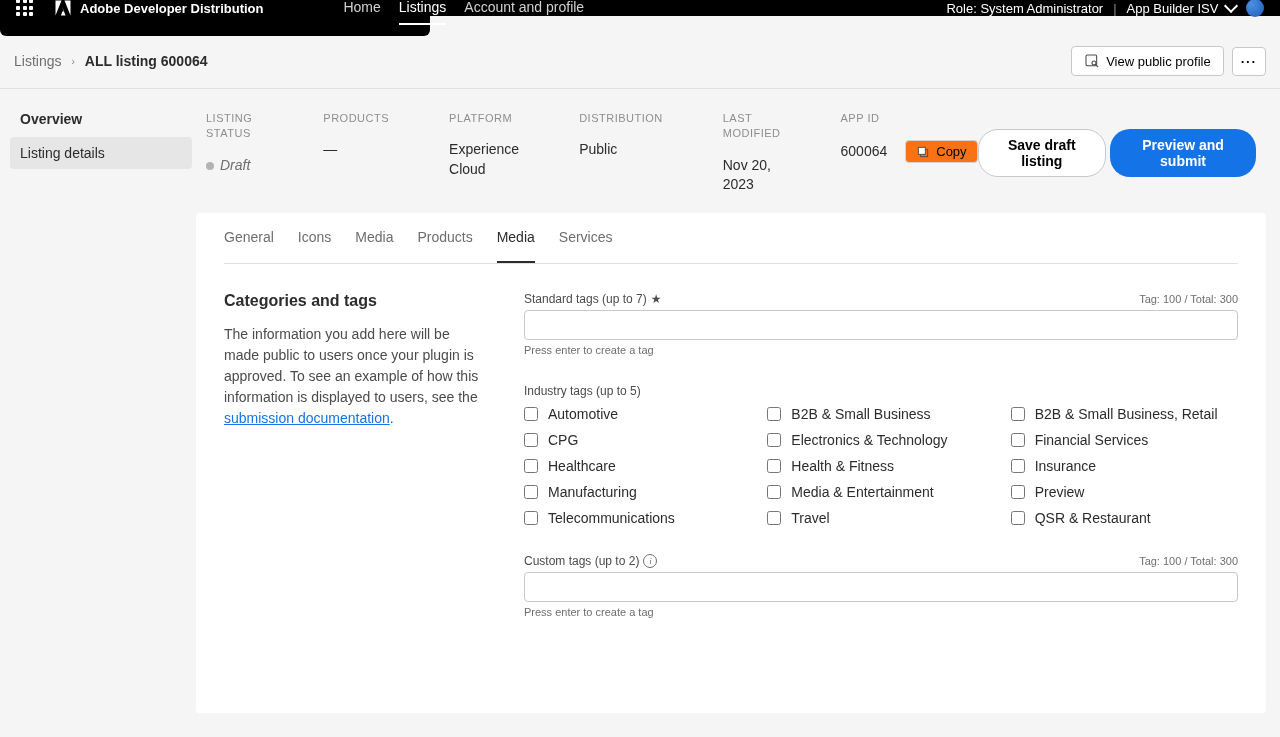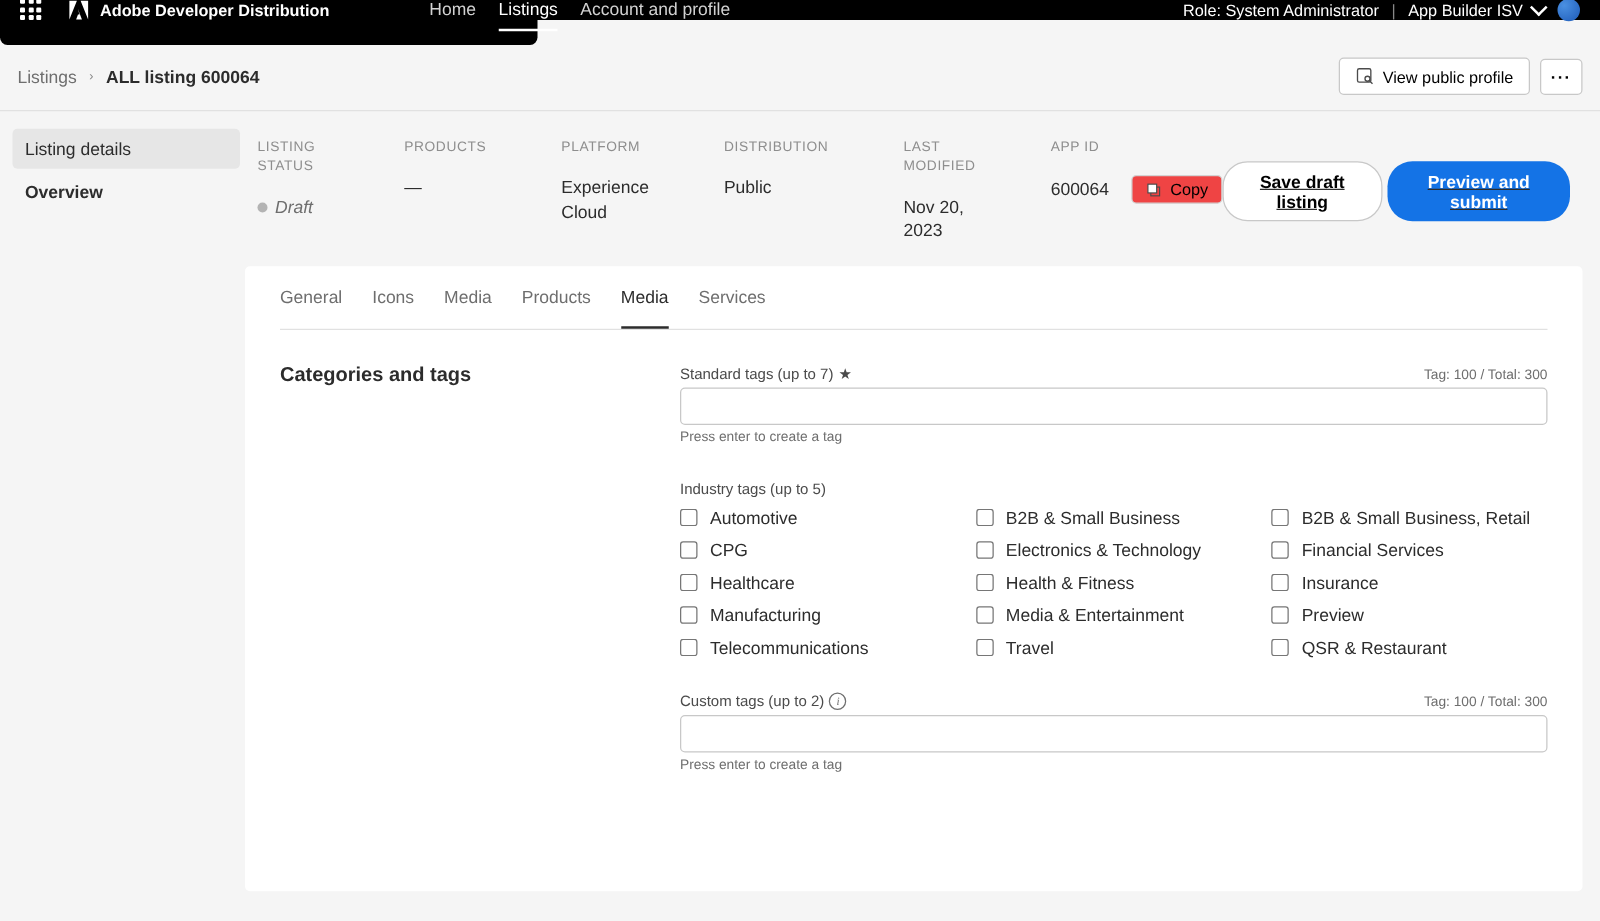--- a/index.html
+++ b/index.html
@@ -37,33 +37,33 @@
   .side-item.active { background:#e6e6e6; font-weight:400; }
 
   .content-area { flex:1; padding:14px 14px 24px 0; }
 
   .info-strip { display:flex; align-items:center; justify-content:space-between; padding:8px 10px 18px 10px; }
   .info-cols { display:flex; gap:60px; line-height: 1.4;}
   .info-col .label { font-size:11px; color:#8e8e8e; letter-spacing:0.5px; text-transform:uppercase; }
   .info-col .value { font-size:14px; color:#2c2c2c; margin-top:14px; display:flex; align-items:center; gap:6px; }
   .dot { width:8px; height:8px; border-radius:50%; background:#b3b3b3; display:inline-block; }
   .draft-val { font-style:italic; color:#6e6e6e; }
-  .copy-btn { border:1px solid #d3d3d3; background:#ef4444; border-radius:4px; padding:3px 10px; font-size:13px; cursor:pointer; display:inline-flex; align-items:center; gap:6px; margin-left:12px; }
+  .copy-btn { border:1px solid #d3d3d3; background:#f97316; border-radius:4px; padding:3px 10px; font-size:13px; cursor:pointer; display:inline-flex; align-items:center; gap:6px; margin-left:12px; }
   .copy-btn svg { width:14px; height:14px; }
 
-  .action-buttons { display:flex; gap:4px;text-decoration:underline; }
+  .action-buttons { display:flex; gap:4px; }
   .btn-secondary { border:1px solid #c8c8c8; background:#fff; border-radius:20px; padding:7px 16px; font-size:14px; font-weight:600; cursor:pointer; }
   .btn-primary { background:#1473e6; color:#fff; border:none; border-radius:20px; padding:7px 18px; font-size:14px; font-weight:600; cursor:pointer; }
 
   .card { background:#fff; border-radius:4px; padding:0 28px 40px 28px; min-height:500px; }
   .tabs { display:flex; gap:24px; border-bottom:1px solid #e1e1e1; }
   .tab { padding:16px 0; font-size:14px; color:#6e6e6e; cursor:pointer; }
   .tab.active { color:#2c2c2c; border-bottom:2px solid #2c2c2c; font-weight:500; }
 
-  .tab-body { display:flex; gap:60px; padding-top:28px; }
+  .tab-body { display:flex; gap:40px; padding-top:28px; }
   .left-col { width:260px; }
   .left-col h3 { font-size:16px; font-weight:700; margin-bottom:14px; }
   .left-col p { font-size:14px; color:#4b4b4b; line-height:1.5; }
   .left-col a { color:#1473e6; text-decoration:underline; }
 
   .right-col { flex:1; }
   .field-row { margin-bottom:28px; }
   .field-header { display:flex; justify-content:space-between; align-items:baseline; margin-bottom:4px; }
   .field-label { font-size:12px; color:#4b4b4b; display:flex; align-items:center; gap:4px; }
   .req-star { color:#4b4b4b; font-size:12px; }
@@ -132,22 +132,22 @@
           <line x1="17" y1="17" x2="21" y2="21" stroke="#4b4b4b" stroke-width="1.6"></line>
         </svg>
       <span>View public profile</span>
     </button>
     <button class="btn-icon-only">···</button>
   </div>
 </div>
 
 <div class="main-wrap">
   <div class="sidebar">
+    <div class="side-item overview">Overview</div>
     <div class="side-item active">Listing details</div>
-    <div class="side-item overview">Overview</div>
   </div>
 
   <div class="content-area">
 
     <div class="info-strip">
       <div class="info-cols">
         <div class="info-col">
           <div class="label">LISTING STATUS</div>
           <div class="value">
               <span class="dot"></span>
@@ -196,20 +196,23 @@
         <div class="tab">Icons</div>
         <div class="tab">Media</div>
         <div class="tab">Products</div>
         <div class="tab active">Media</div>
         <div class="tab">Services</div>
       </div>
 
       <div class="tab-body">
         <div class="left-col">
           <h3>Categories and tags</h3>
+          <p>
+            <span>The information you add here will be made public to users once your plugin is approved. To see an example of how this information is displayed to users, see the </span><a href="#">submission documentation</a>.
+          </p>
         </div>
 
         <div class="right-col">
 
           <div class="field-row">
             <div class="field-header">
               <div class="field-label">
                 <span>Standard tags (up to 7)</span>
                 <span class="req-star">★</span>
               </div>

